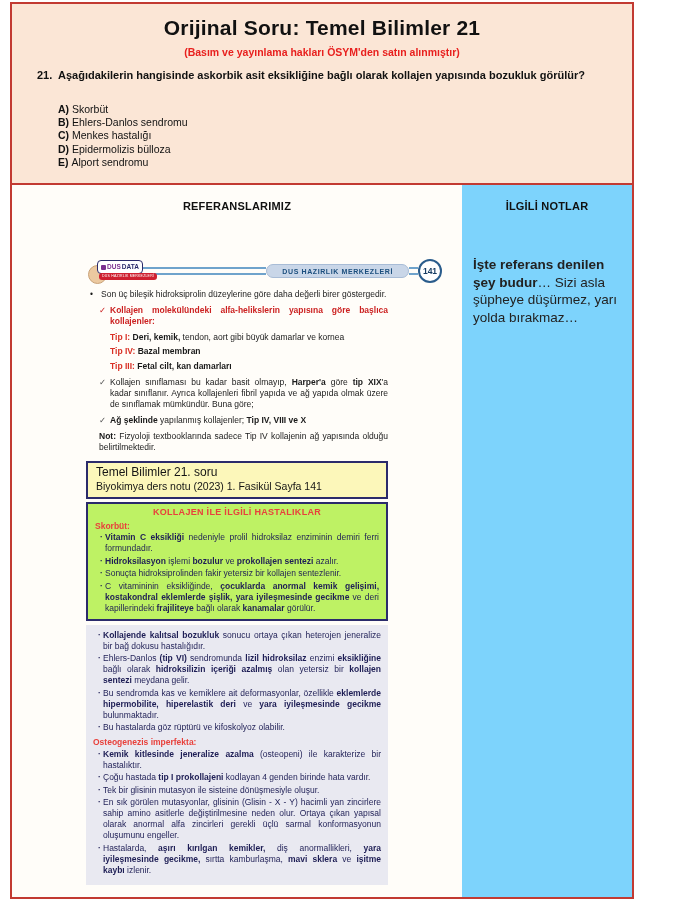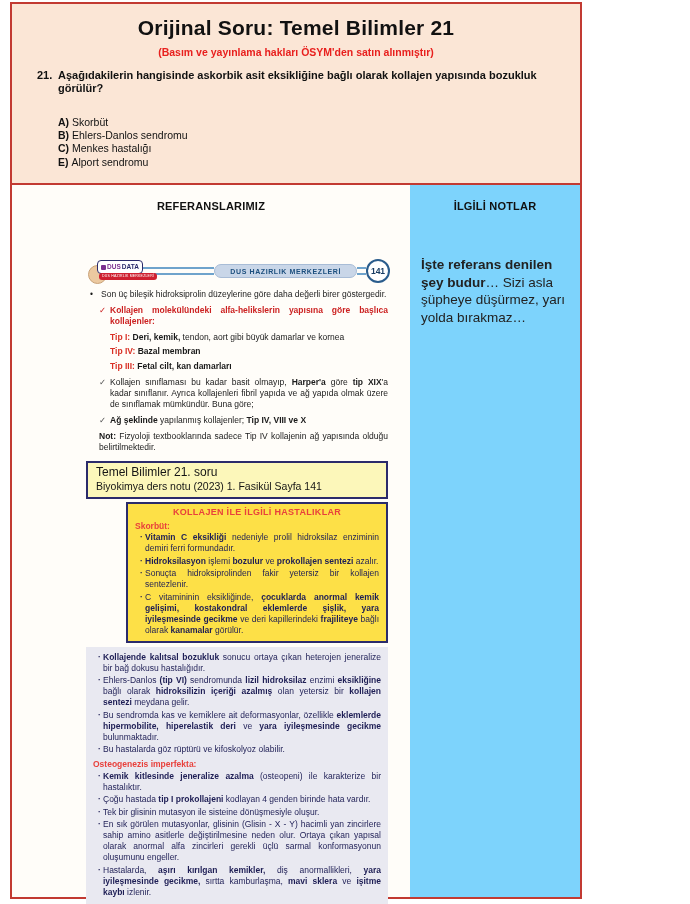--- a/index.html
+++ b/index.html
@@ -1,17 +1,17 @@
 <!DOCTYPE html>
 <html><head>
 <meta charset="utf-8">
 <style>
   html,body{margin:0;padding:0;background:#ffffff;width:690px;height:904px;overflow:hidden;
     font-family:"Liberation Sans","DejaVu Sans",sans-serif;-webkit-font-smoothing:antialiased;}
-  .sheet{position:absolute;left:10px;top:2px;width:572px;height:897px;border:2px solid #c23a32;
+  .sheet{position:absolute;left:10px;top:2px;width:624px;height:897px;border:2px solid #c23a32;
     box-sizing:border-box;background:#fffdf9;}
   
   .top{height:181px;background:#fbe6d6;border-bottom:2px solid #c23a32;box-sizing:border-box;
     padding:8px 16px 0 16px;color:#111;}
   .top-title{text-align:center;font-size:21px;font-weight:bold;letter-spacing:.2px;margin-top:4px;}
   .top-sub{text-align:center;color:#e8201e;font-size:10.5px;font-weight:bold;margin-top:6px;}
   .q-row{display:flex;margin-top:11px;padding-left:9px;font-weight:bold;font-size:11px;line-height:13px;}
   .q-num{width:21px;flex:none;}
   .opts{margin:21px 0 0 30px;font-size:10.5px;line-height:13.2px;}
   .opt .b{font-weight:bold;}
@@ -50,21 +50,21 @@
   .ref-line.bullet{padding-left:4px;}
   .ref-line.check,.ref-line.check-red,.ref-line.note{padding-left:13px;}
   .ref-line.tip{padding-left:24px;margin:3.5px 0;}
   .ref-line.check-red .ref-text{color:#cc2222;font-weight:bold;}
   .ref-line.check-red .mk{color:#cc2222;}
   .ref-line.check .mk{color:#555;}
   
   .yellow-box{margin-top:8px;border:2px solid #2b2b6b;background:#fcf7ba;padding:2px 8px 4px 8px;color:#151515;}
   .yb1{font-size:12px;line-height:15px;}
   .yb2{font-size:10.5px;line-height:13px;}
-  .navy-box{border:2px solid #2b2b6b;background:#fde047;margin-top:3px;padding:2px 7px 4px 7px;margin-left:40px;}
+  .navy-box{border:2px solid #2b2b6b;background:#bef264;margin-top:3px;padding:2px 7px 4px 7px;}
   .kol-title{text-align:center;color:#e8413c;font-weight:bold;font-size:9px;letter-spacing:.3px;margin:1px 0 1px;}
   .grey-box{background:#e9e9f1;margin-top:4px;padding:3px 7px 8px 7px;}
   .sec-h{color:#e8413c;font-weight:bold;font-size:8.5px;margin:4px 0 1px 0;}
   .nb-row{display:flex;margin:1.5px 0;}
   .nb-mk{flex:none;width:5px;margin-left:5px;color:#1e1e55;font-weight:bold;font-size:8.5px;line-height:11px;}
   .nb-tx{flex:1;text-align:justify;font-size:8.5px;line-height:11px;color:#1e1e55;}
 </style>
 </head>
 <body>
 
@@ -74,20 +74,21 @@
     <div class="top-title">Orijinal Soru: Temel Bilimler 21</div>
     <div class="top-sub">(Basım ve yayınlama hakları ÖSYM'den satın alınmıştır)</div>
     <div class="q-row">
       <span class="q-num">21.</span>
       <span class="q-text">Aşağıdakilerin hangisinde askorbik asit eksikliğine bağlı olarak kollajen yapısında bozukluk görülür?</span>
     </div>
     <div class="opts" id="options-list">
         <div class="opt"><span class="b">A) </span><span>Skorbüt</span></div>
         <div class="opt"><span class="b">B) </span><span>Ehlers-Danlos sendromu</span></div>
         <div class="opt"><span class="b">C) </span><span>Menkes hastalığı</span></div>
+        <div class="opt"><span class="b">D) </span><span>Epidermolizis bülloza</span></div>
         <div class="opt"><span class="b">E) </span><span>Alport sendromu</span></div>
       </div>
     <div class="answer">
       <span class="b">Doğru Cevap:</span><span>A</span>
     </div>
   </div>
 
   <div class="lower">
 
     <div class="left-col">

